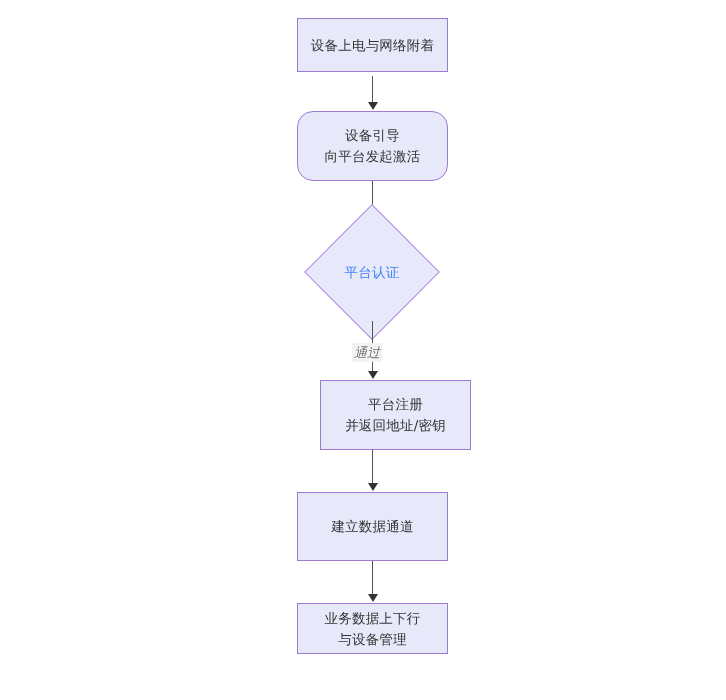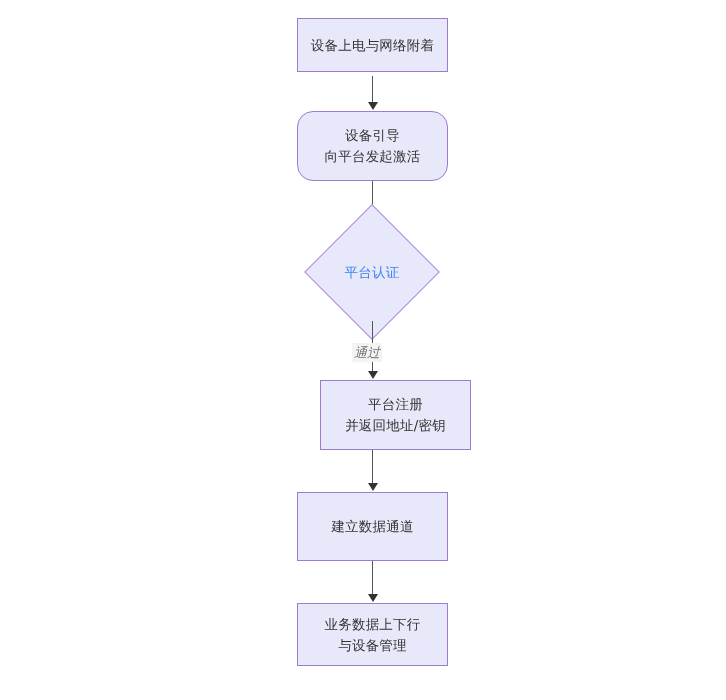--- a/index.html
+++ b/index.html
@@ -120,18 +120,18 @@
   <div class="connector" style="left:372px; top:450px; height:34px;"></div>
   <div class="arrowhead" style="left:367.5px; top:483px;"></div>
 
   <div class="node" style="left:297px; top:492px; width:151px; height:69px;align-items:center;">
     <span class="line">建立数据通道</span>
   </div>
 
   <div class="connector" style="left:372px; top:561px; height:34px;"></div>
   <div class="arrowhead" style="left:367.5px; top:594px;"></div>
 
-  <div class="node" style="left:297px; top:603px; width:151px; height:63px;">
+  <div class="node" style="left:297px; top:603px; width:151px; height:51px;">
     <span class="line">业务数据上下行</span>
     <span class="line">与设备管理</span>
   </div>
 
 </div>
 
 </body></html>

